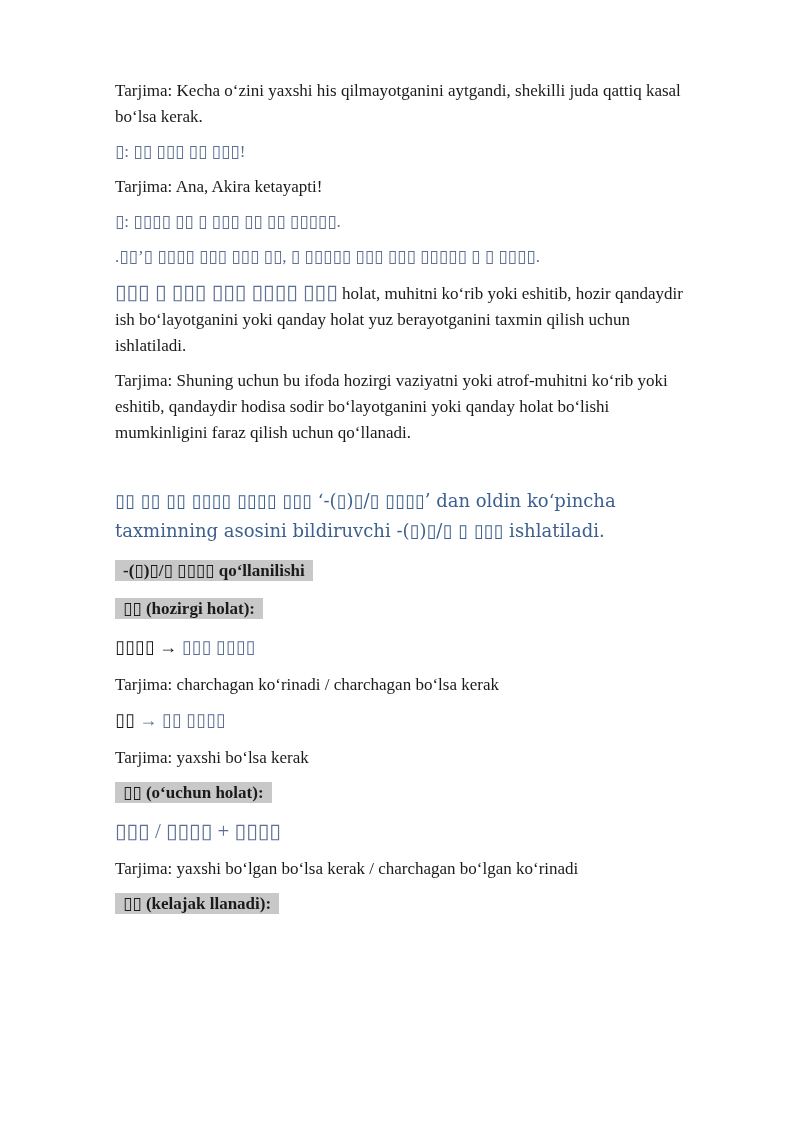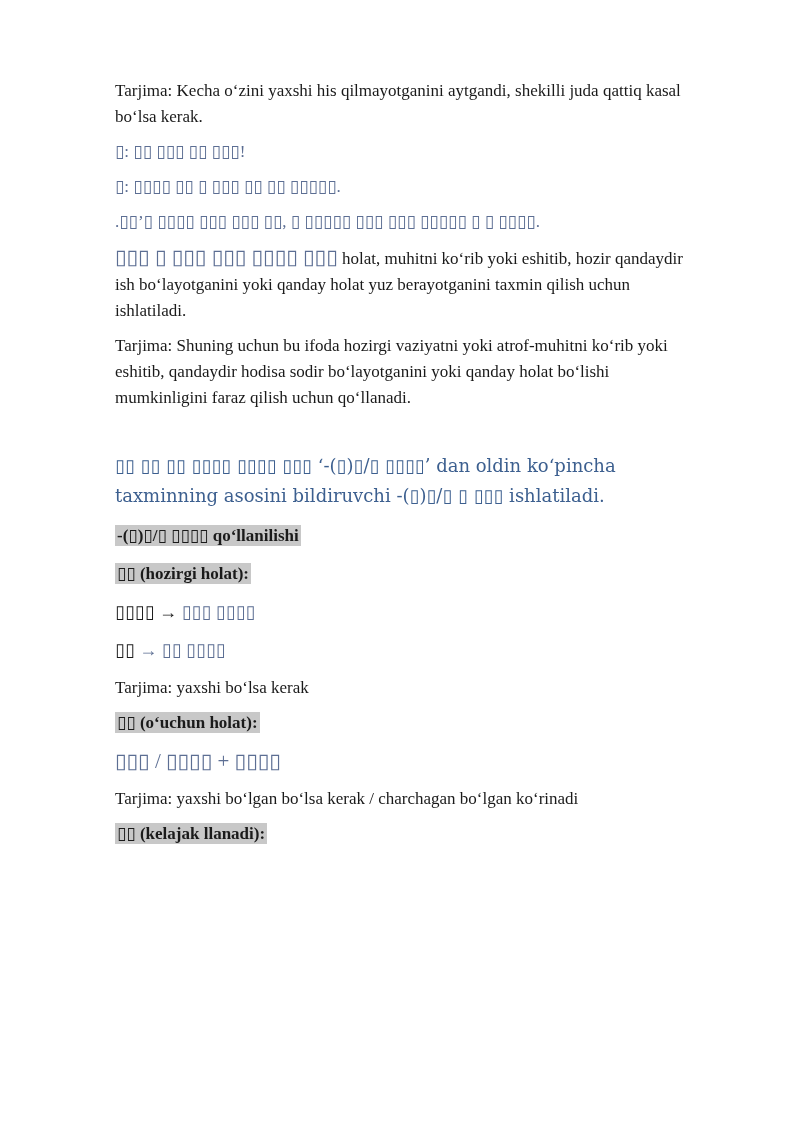--- a/index.html
+++ b/index.html
@@ -38,59 +38,61 @@
     font-size: 18px;
     line-height: 30px;
     margin: 40px 0 12px 0 !important;
   }
   .hl-line {
     margin-bottom: 12px !important;
   }
   .hl {
     background: #c8c8c8;
     font-weight: 700;
-    padding: 1px 2px;
+    padding: 1px 8px;
   }
   .ex {
     margin-bottom: 12px !important;
     font-size: 18px;
   }
   .ex-big {
     font-size: 21px;
   }
 </style>
 </head>
 <body>
 
 <div class="page">
 
   <p>Tarjima: Kecha o‘zini yaxshi his qilmayotganini aytgandi, shekilli juda qattiq kasal bo‘lsa kerak.</p>
 
   <p class="blue">▯: ▯▯ ▯▯▯ ▯▯ ▯▯▯!</p>
 
+  <p>Tarjima: Ana, Akira ketayapti!</p>
 
   <p class="blue">▯: ▯▯▯▯ ▯▯ ▯ ▯▯▯ ▯▯ ▯▯ ▯▯▯▯▯.</p>
 
 
   <p class="blue">.▯▯’▯ ▯▯▯▯ ▯▯▯ ▯▯▯ ▯▯, ▯ ▯▯▯▯▯ ▯▯▯ ▯▯▯ ▯▯▯▯▯ ▯ ▯ ▯▯▯▯.</p>
 
 
   <p><span class="big blue">▯▯▯ ▯ ▯▯▯ ▯▯▯ ▯▯▯▯ ▯▯▯</span> <span>holat, muhitni ko‘rib yoki eshitib, hozir qandaydir ish bo‘layotganini yoki qanday holat yuz berayotganini taxmin qilish uchun ishlatiladi.</span></p>
 
   <p>Tarjima: Shuning uchun bu ifoda hozirgi vaziyatni yoki atrof-muhitni ko‘rib yoki eshitib, qandaydir hodisa sodir bo‘layotganini yoki qanday holat bo‘lishi mumkinligini faraz qilish uchun qo‘llanadi.</p>
 
   <p class="blue-para">▯▯ ▯▯ ▯▯ ▯▯▯▯ ▯▯▯▯ ▯▯▯ ‘-(▯)▯/▯ ▯▯▯▯’ dan oldin ko‘pincha taxminning asosini bildiruvchi -(▯)▯/▯ ▯ ▯▯▯ ishlatiladi.</p>
 
 
   <p class="hl-line"><span class="hl">-(▯)▯/▯ ▯▯▯▯ qo‘llanilishi</span></p>
 
   <p class="hl-line"><span class="hl">▯▯ (hozirgi holat):</span></p>
 
   <p class="ex"><span>▯▯▯▯ → </span><span class="blue">▯▯▯ ▯▯▯▯</span></p>
 
+  <p>Tarjima: charchagan ko‘rinadi / charchagan bo‘lsa kerak</p>
 
   <p class="ex"><span>▯▯ </span><span class="blue">→ ▯▯ ▯▯▯▯</span></p>
 
   <p>Tarjima: yaxshi bo‘lsa kerak</p>
 
   <p class="hl-line"><span class="hl">▯▯ (o‘uchun holat):</span></p>
 
   <p class="ex ex-big blue">▯▯▯ / ▯▯▯▯ + ▯▯▯▯</p>
 
   <p>Tarjima: yaxshi bo‘lgan bo‘lsa kerak / charchagan bo‘lgan ko‘rinadi</p>

